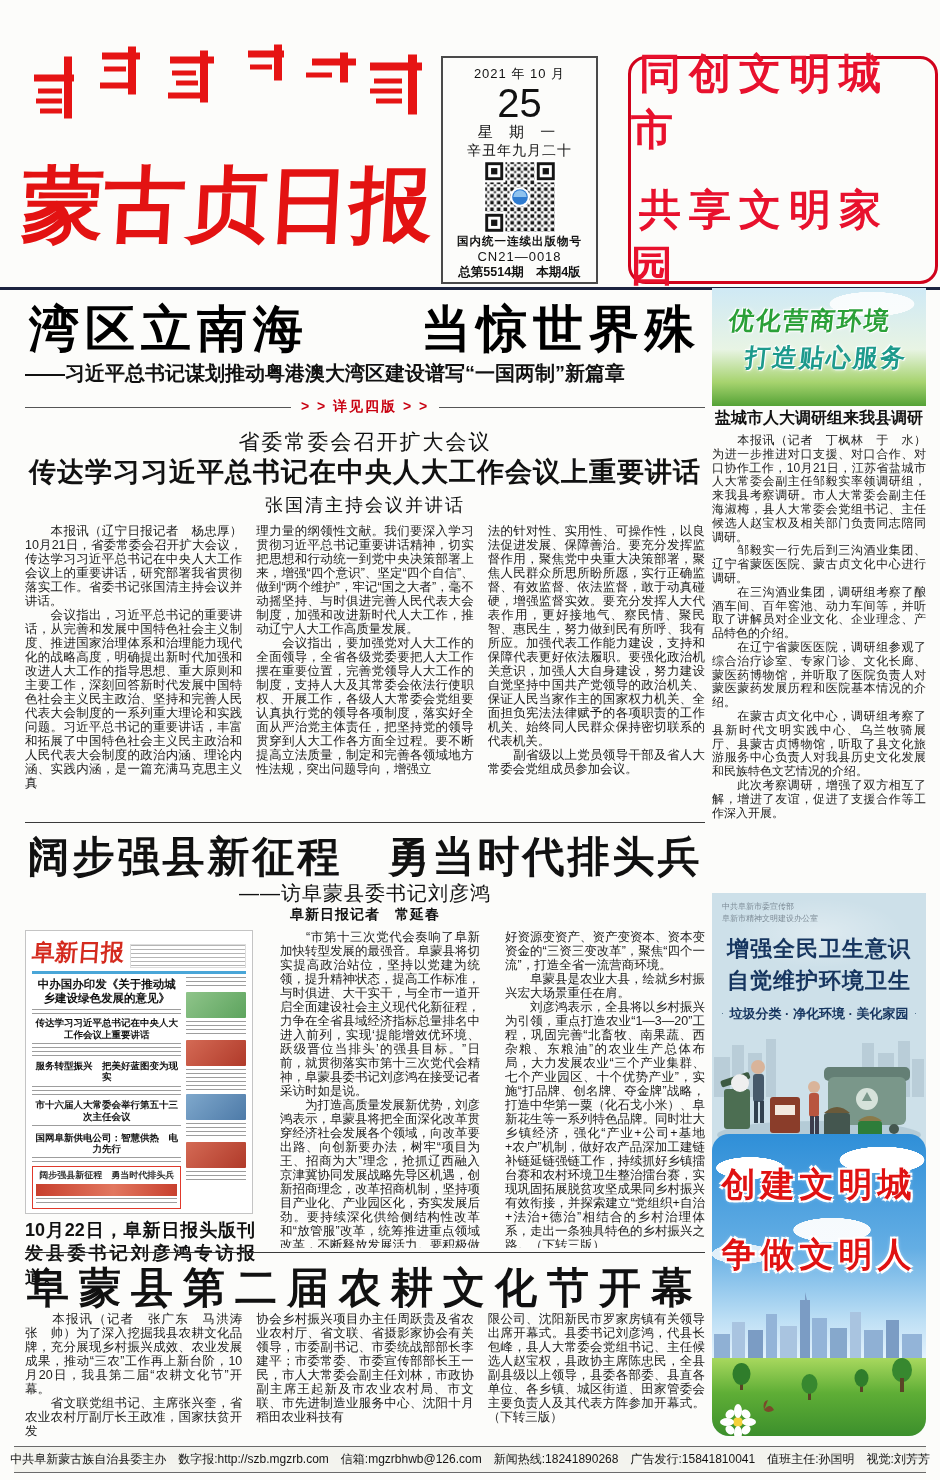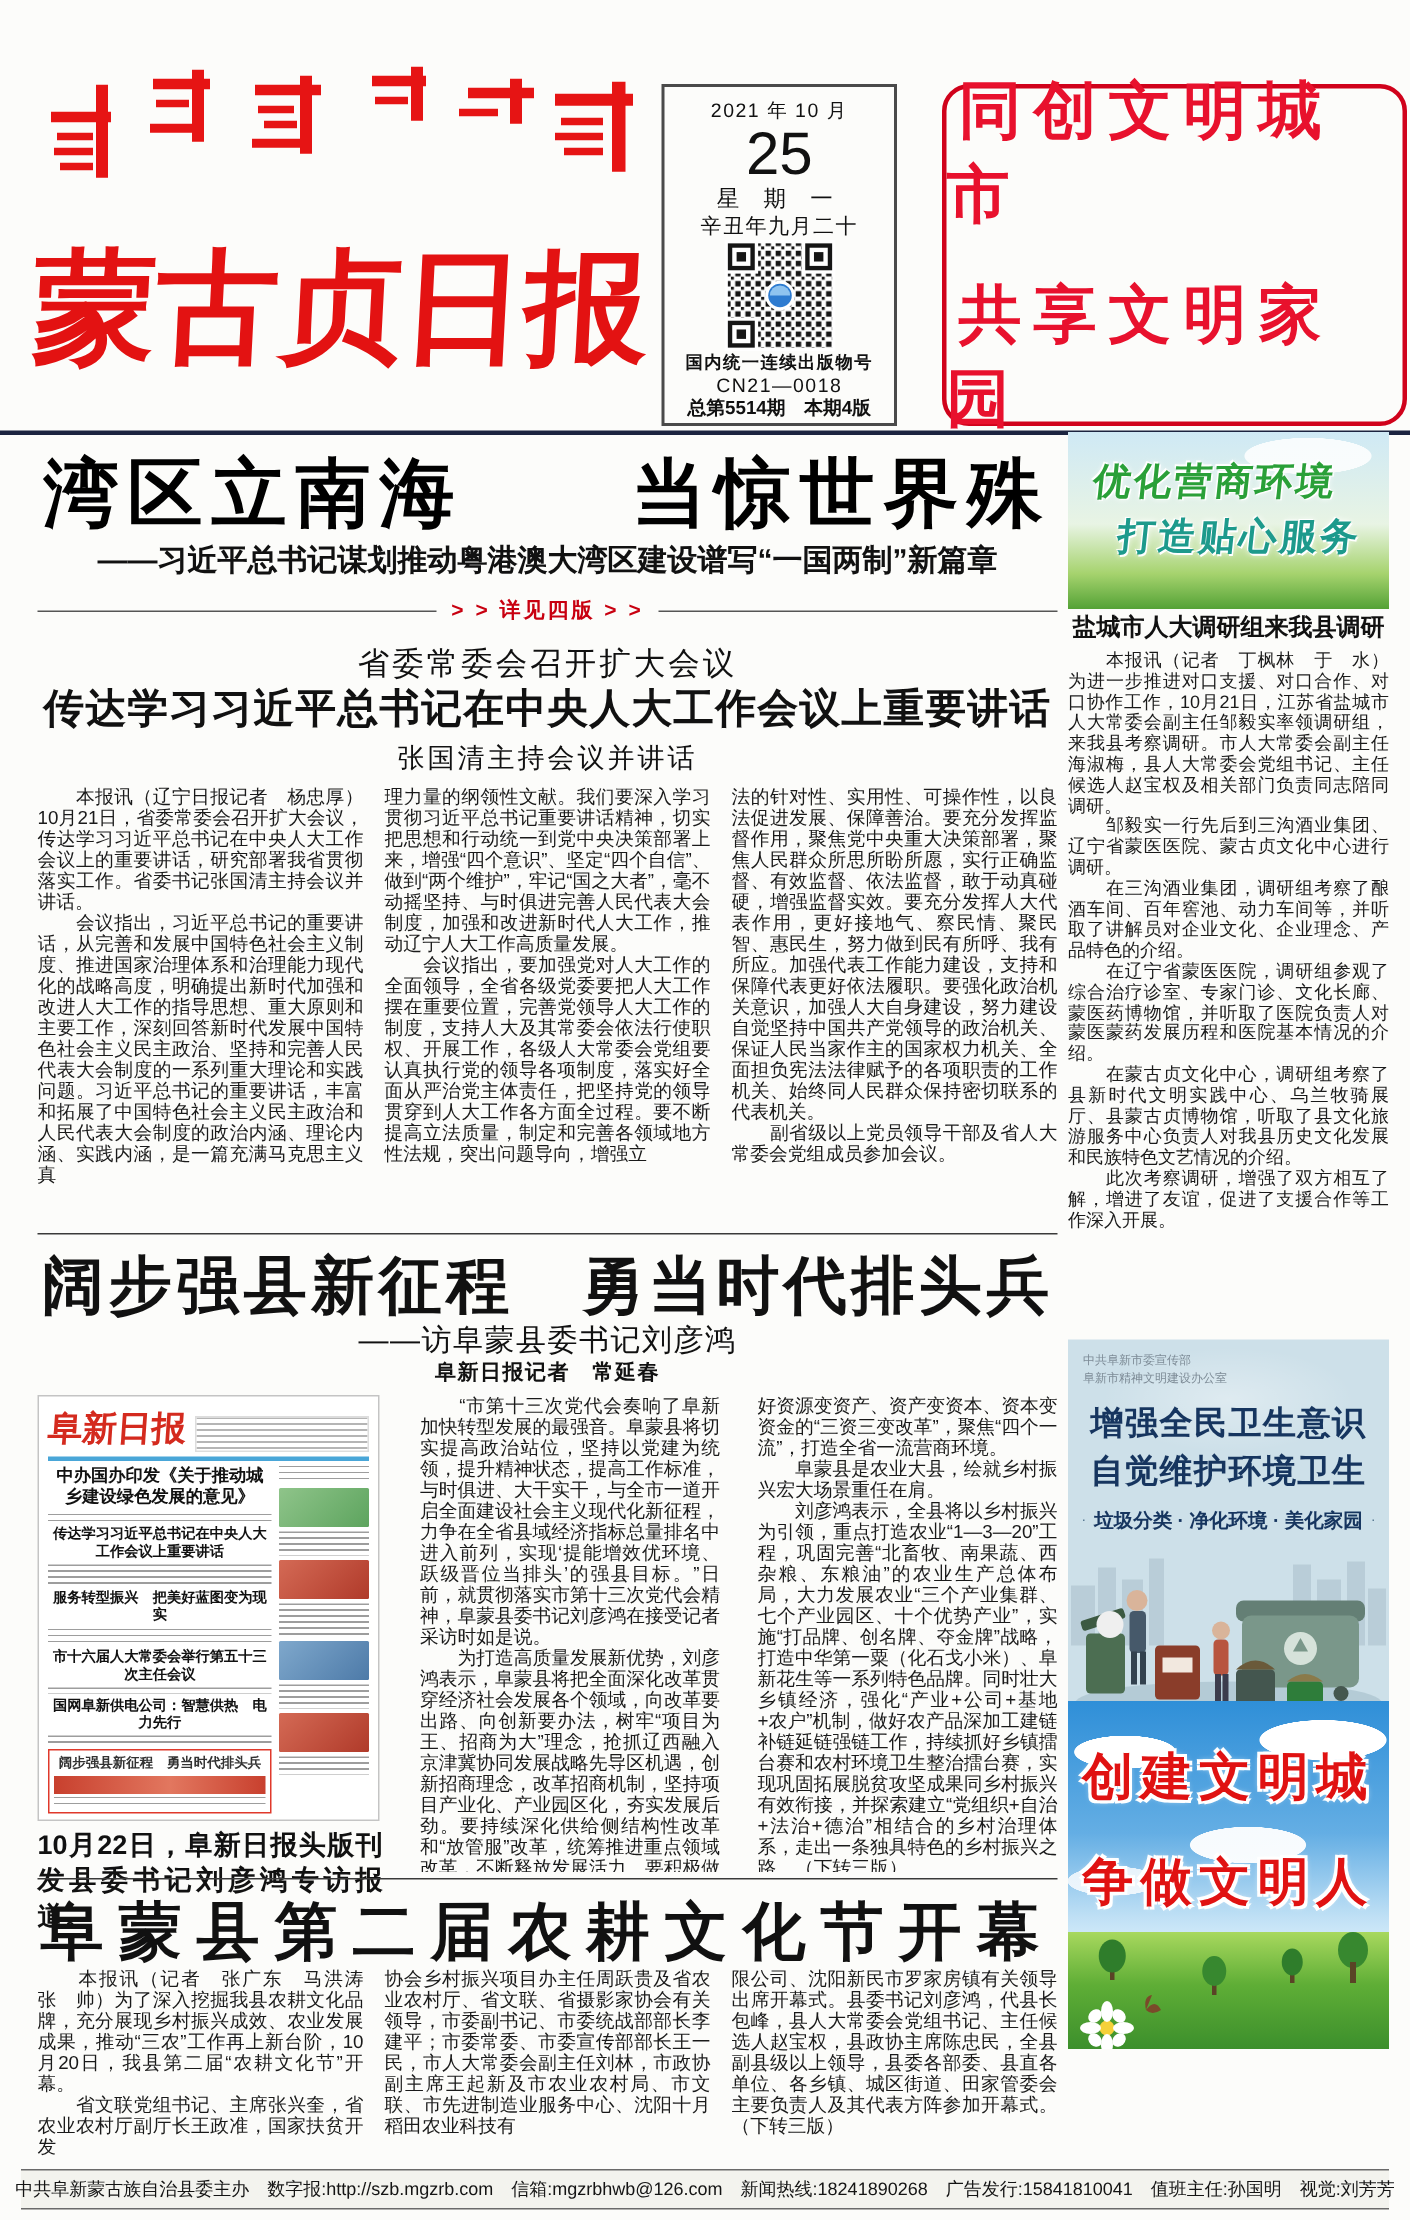--- a/index.html
+++ b/index.html
@@ -48,21 +48,21 @@
     font-size:42px;font-weight:bold;color:#e8112d;letter-spacing:8px;
     font-family:"Liberation Serif","DejaVu Serif",serif;text-indent:8px;
   }
   .header-rule{left:0;top:287px;width:940px;height:3px;background:#1c2440;}
 
   
   .lead-headline{
     left:25px;top:296px;width:680px;font-size:50px;font-weight:bold;
     letter-spacing:6px;text-align:center;white-space:nowrap;color:#000;
   }
-  .lead-subhead{left:25px;top:360px;width:680px;font-size:20px;font-weight:bold;text-align:center;}
+  .lead-subhead{left:25px;top:360px;width:680px;font-size:20px;font-weight:bold;text-align:left;}
   .see-more{left:25px;top:398px;width:680px;display:flex;align-items:center;gap:10px;}
   .see-more .line{flex:1;height:1px;background:#555;}
   .see-more .txt{font-size:14px;font-weight:bold;color:#c80010;letter-spacing:2px;}
 
   
   .a1-kicker{left:25px;top:428px;width:680px;font-size:21px;text-align:center;letter-spacing:2px;}
   .a1-title{
     left:25px;top:454px;width:680px;font-size:27px;font-weight:bold;text-align:center;
     font-family:"Liberation Serif","DejaVu Serif",serif;letter-spacing:1px;
   }
@@ -146,27 +146,28 @@
     margin-top: 25px;
   }
   .p2-orgs{position:absolute;left:10px;top:8px;font-size:8px;line-height:1.5;color:#7d8b96;}
   .p2-title{margin-top:40px;text-align:center;font-size:22px;font-weight:bold;color:#16355f;line-height:1.45;letter-spacing:1px;}
   .p2-tagline-row{display:flex;align-items:center;gap:6px;margin:8px 10px 0 10px;}
   .p2-tagline-row .line{flex:1;height:1px;background:#5a7a94;}
   .p2-tagline{font-size:13px;color:#16355f;font-weight:bold;white-space:nowrap;}
   .p2-illus{position:absolute;left:0;bottom:0;width:214px;height:122px;}
 
   .promo3{
-    left:712px;top:1134px;width:214px;height:232px;overflow:hidden;
+    left:712px;top:1134px;width:214px;height:302px;overflow:hidden;
     background:
       radial-gradient(ellipse 56px 18px at 38px 34px,#fff 60%,transparent 61%),
       radial-gradient(ellipse 70px 22px at 170px 26px,#fff 60%,transparent 61%),
       radial-gradient(ellipse 64px 20px at 120px 96px,rgba(255,255,255,.95) 60%,transparent 61%),
       radial-gradient(ellipse 50px 16px at 30px 120px,rgba(255,255,255,.8) 60%,transparent 61%),
       linear-gradient(180deg,#2f8fd8 0%,#64aee4 38%,#bfe0f5 62%,#e6f4fd 75%);
+    border-radius: 17px;
   }
   .p3-text{position:absolute;left:0;top:28px;width:214px;text-align:center;}
   .p3-line{
     font-size:34px;font-weight:bold;color:#e01212;letter-spacing:5px;white-space:nowrap;
     font-family:"Liberation Serif","DejaVu Serif",serif;
     text-shadow:-2px -2px 0 #fff,2px -2px 0 #fff,-2px 2px 0 #fff,2px 2px 0 #fff,0 0 5px #fff;
   }
   .p3-line+.p3-line{margin-top:24px;}
   .p3-skyline{position:absolute;left:0;top:158px;width:214px;height:80px;}
   .p3-grass{

